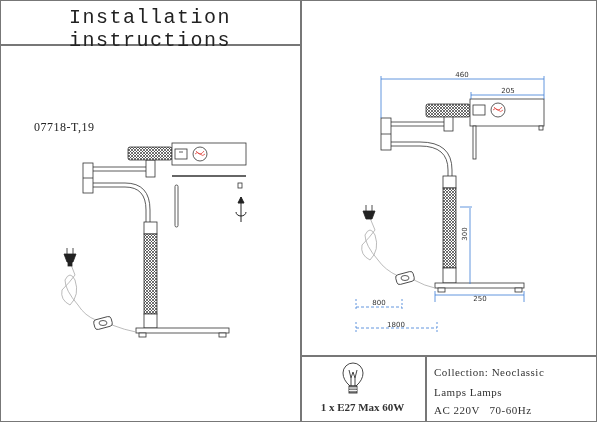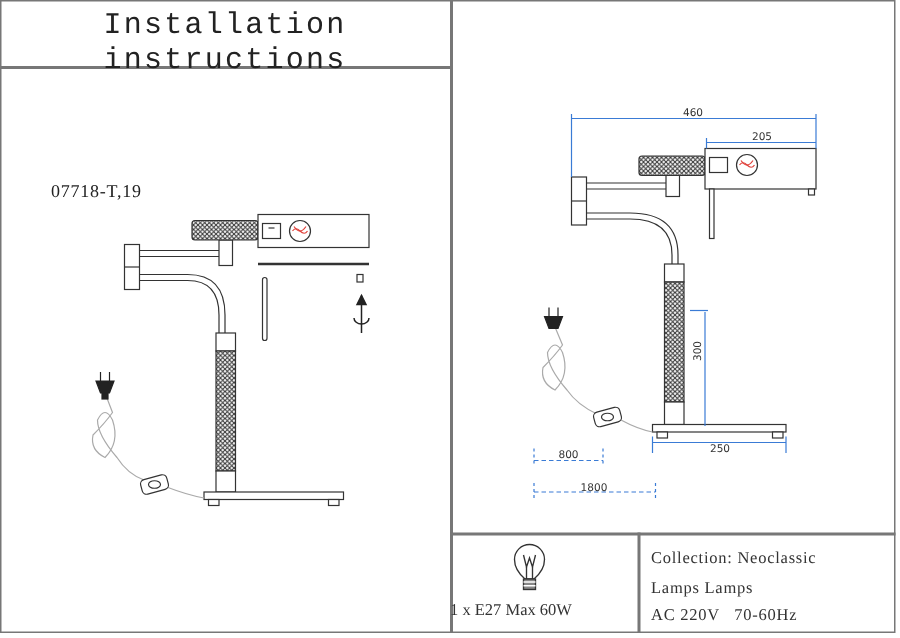--- a/index.html
+++ b/index.html
@@ -4,21 +4,21 @@
 <style>
   html, body { margin: 0; padding: 0; background: #ffffff; }
   body { width: 600px; height: 425px; position: relative; overflow: hidden; font-family: "DejaVu Serif", "Liberation Serif", serif; }
   .frame { position: absolute; left: 0; top: 0; width: 597px; height: 422px; border: 1.5px solid #777; box-sizing: border-box; }
   .vdiv { position: absolute; left: 300px; top: 0; width: 1.5px; height: 422px; background: #777; }
   .hdiv-title { position: absolute; left: 0; top: 44px; width: 300px; height: 1.5px; background: #777; }
   .hdiv-info { position: absolute; left: 300px; top: 355px; width: 297px; height: 1.5px; background: #777; }
   .vdiv-info { position: absolute; left: 425px; top: 355px; width: 1.5px; height: 67px; background: #777; }
   .title { position: absolute; left: 0; top: 6px; width: 300px; text-align: center; font-family: Liberation Mono, monospace; font-size: 20px; letter-spacing: 1.5px; color: #222; }
   .model { position: absolute; left: 34px; top: 76px; font-family: "Liberation Serif", serif; font-size: 12px; color: #222; letter-spacing: 0.5px; margin-top: 44px; }
-  .bulbspec { position: absolute; left: 300px; top: 401px; width: 125px; font-family: "Liberation Serif", serif; font-size: 11px; color: #333; }
+  .bulbspec { position: absolute; left: 300px; top: 401px; width: 125px; text-align: center; font-family: "Liberation Serif", serif; font-size: 11px; color: #333; font-weight: bold; }
   .info-line { position: absolute; left: 434px; font-family: "Liberation Serif", serif; font-size: 11px; color: #333; letter-spacing: 0.5px; white-space: pre; }
   svg { position: absolute; left: 0; top: 0; }
   .dim { font-family: "DejaVu Sans", sans-serif; font-size: 7px; fill: #333; }
 </style>
 </head>
 <body>
 
 <div class="frame"></div>
 <div class="vdiv"></div>
 <div class="hdiv-title"></div>

